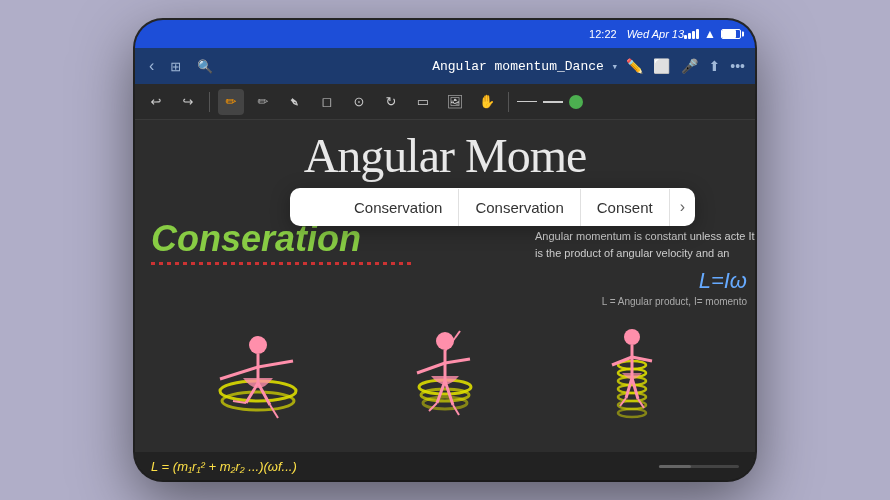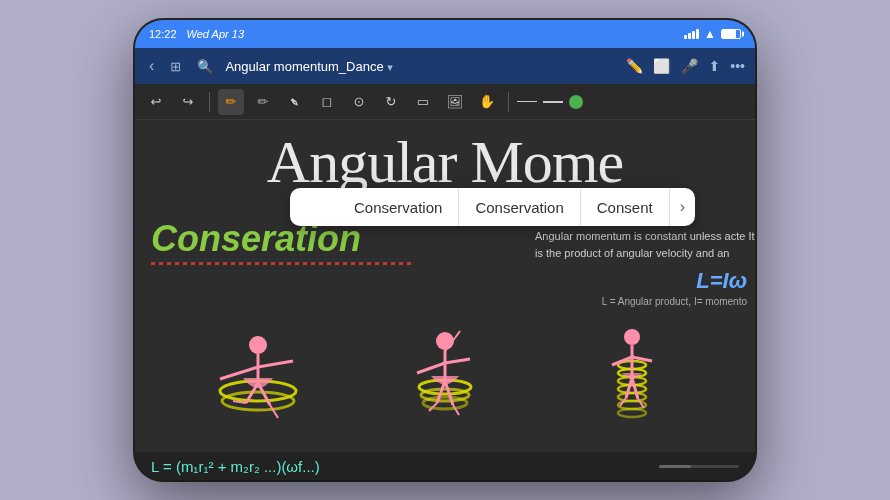--- a/index.html
+++ b/index.html
@@ -19,30 +19,29 @@
       height: 460px;
       background: #1a1a1a;
       border-radius: 28px;
       box-shadow: 0 20px 60px rgba(0,0,0,0.5), 0 0 0 2px #2a2a2a;
       overflow: hidden;
       position: relative;
     }
 
     
     .status-bar {
-      background: #3b82f6;
+      background: #1d4ed8;
       height: 28px;
       display: flex;
       align-items: center;
-      justify-content: space-between;
+      justify-content: flex-end;
       padding: 0 14px;
       color: white;
       font-size: 11px;
       font-weight: 500;
-      gap: 36px;
     }
     .status-left { display: flex; align-items: center; gap: 4px; }
     .status-right { display: flex; align-items: center; gap: 5px; }
     .signal-bars { display: flex; align-items: flex-end; gap: 1px; }
     .signal-bar { width: 3px; background: white; border-radius: 1px; }
     .battery-icon {
       width: 20px; height: 10px; border: 1.5px solid white; border-radius: 2px;
       position: relative; display: flex; align-items: center;
     }
     .battery-icon::after {
@@ -62,24 +61,25 @@
       gap: 8px;
     }
     .nav-btn {
       color: #a0b8d8;
       font-size: 16px;
       cursor: pointer;
       padding: 2px 4px;
     }
     .nav-title {
       flex: 1;
-      text-align: left;
+      text-align: right;
       color: white;
       font-size: 13px;
       font-weight: 500;
+      font-family: Liberation Mono, monospace;
     }
     .nav-title span.chevron { color: #a0b8d8; font-size: 11px; }
     .nav-icons { display: flex; gap: 10px; }
     .nav-icon { color: #a0b8d8; font-size: 14px; cursor: pointer; }
 
     
     .toolbar {
       background: #2a2a2a;
       height: 36px;
       display: flex;
@@ -107,21 +107,21 @@
       overflow: hidden;
       height: calc(460px - 28px - 36px - 36px);
     }
 
     
     .big-title {
       position: absolute;
       top: 8px;
       left: 0; right: 0;
       text-align: center;
-      font-size: 60px;
+      font-size: 48px;
       font-weight: 300;
       color: #e8e8e8;
       letter-spacing: -1px;
       font-family: Georgia, serif;
     }
 
     
     .autocomplete-popup {
       position: absolute;
       top: 68px;
@@ -204,21 +204,20 @@
       top: 148px;
       right: 0;
       width: 200px;
       text-align: right;
       padding-right: 8px;
     }
     .formula-main {
       font-size: 22px;
       color: #66aaff;
       font-style: italic;
-      font-weight: bold;
     }
     .formula-sub {
       font-size: 10px;
       color: #aaa;
       margin-top: 2px;
     }
 
     
     .dancers-area {
       position: absolute;
@@ -275,22 +274,23 @@
     .bottom-bar {
       position: absolute;
       bottom: 0; left: 0; right: 0;
       height: 28px;
       background: #222;
       display: flex;
       align-items: center;
       padding: 0 16px;
     }
     .bottom-formula {
-      font-size: 15px;
-      color: #5eead4;
+      font-size: 13px;
+      color: #fde047;
+      font-style: italic;
     }
     .progress-indicator {
       margin-left: auto;
       width: 80px;
       height: 3px;
       background: #444;
       border-radius: 2px;
     }
     .progress-fill {
       width: 40%;

